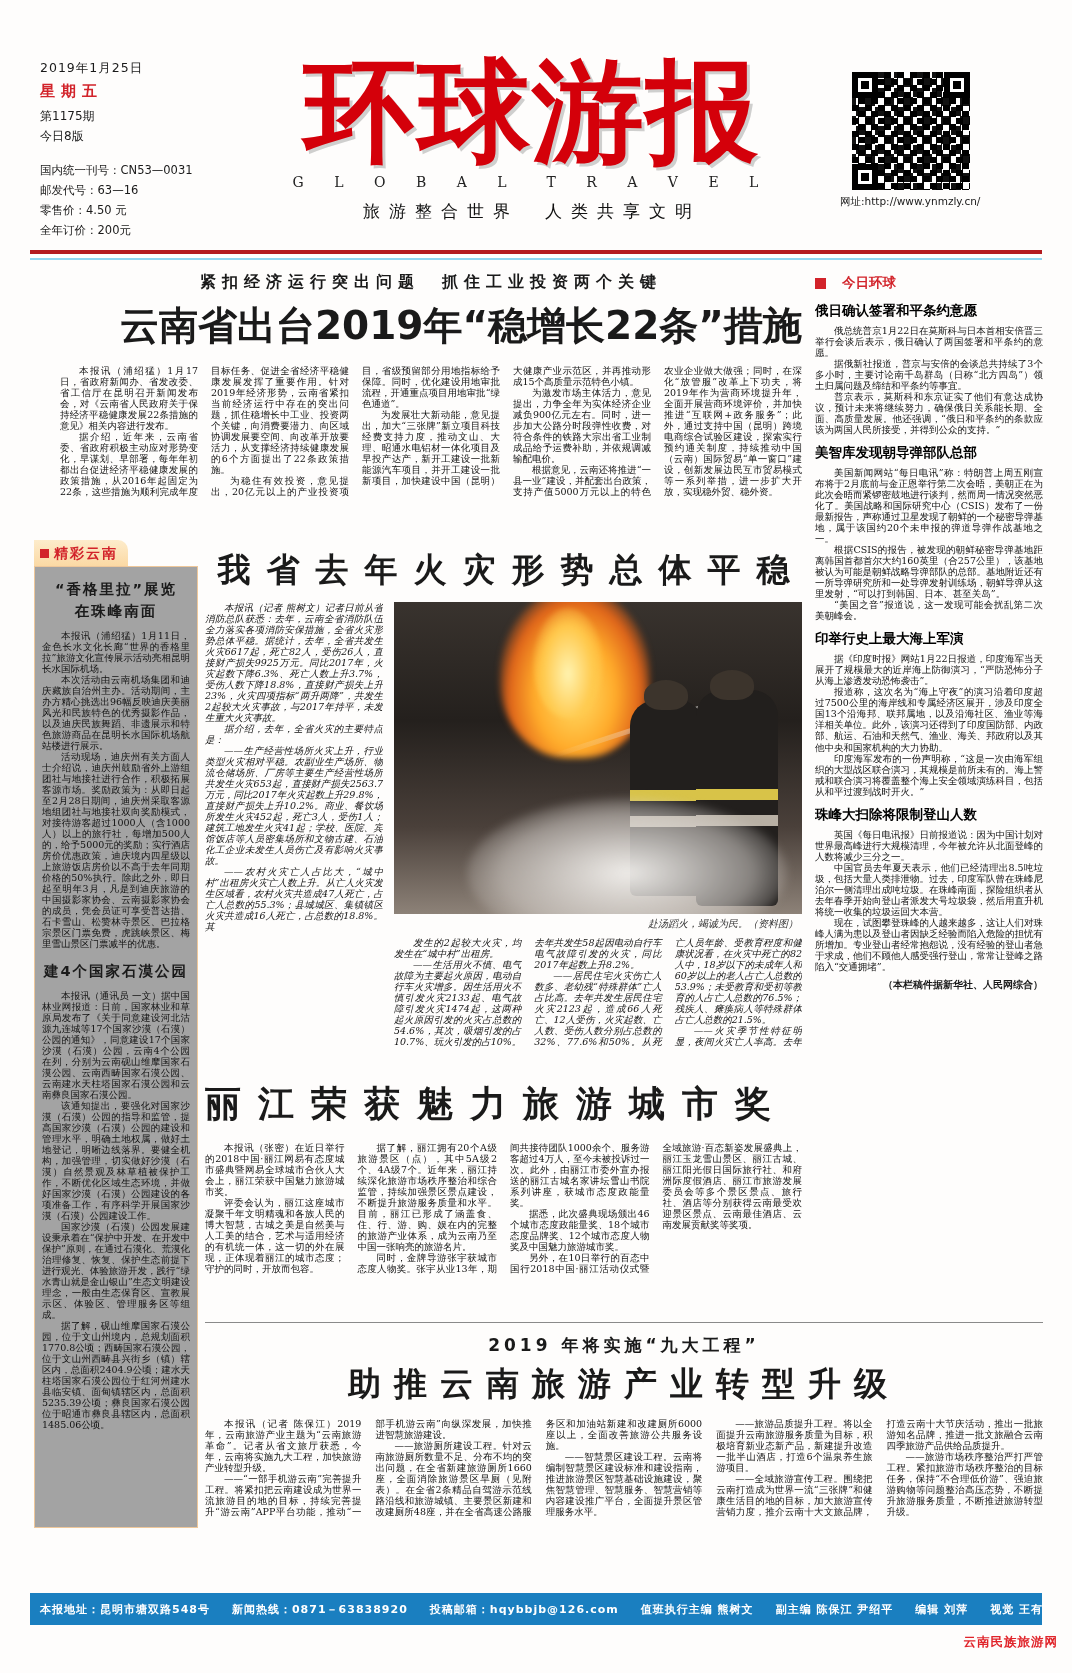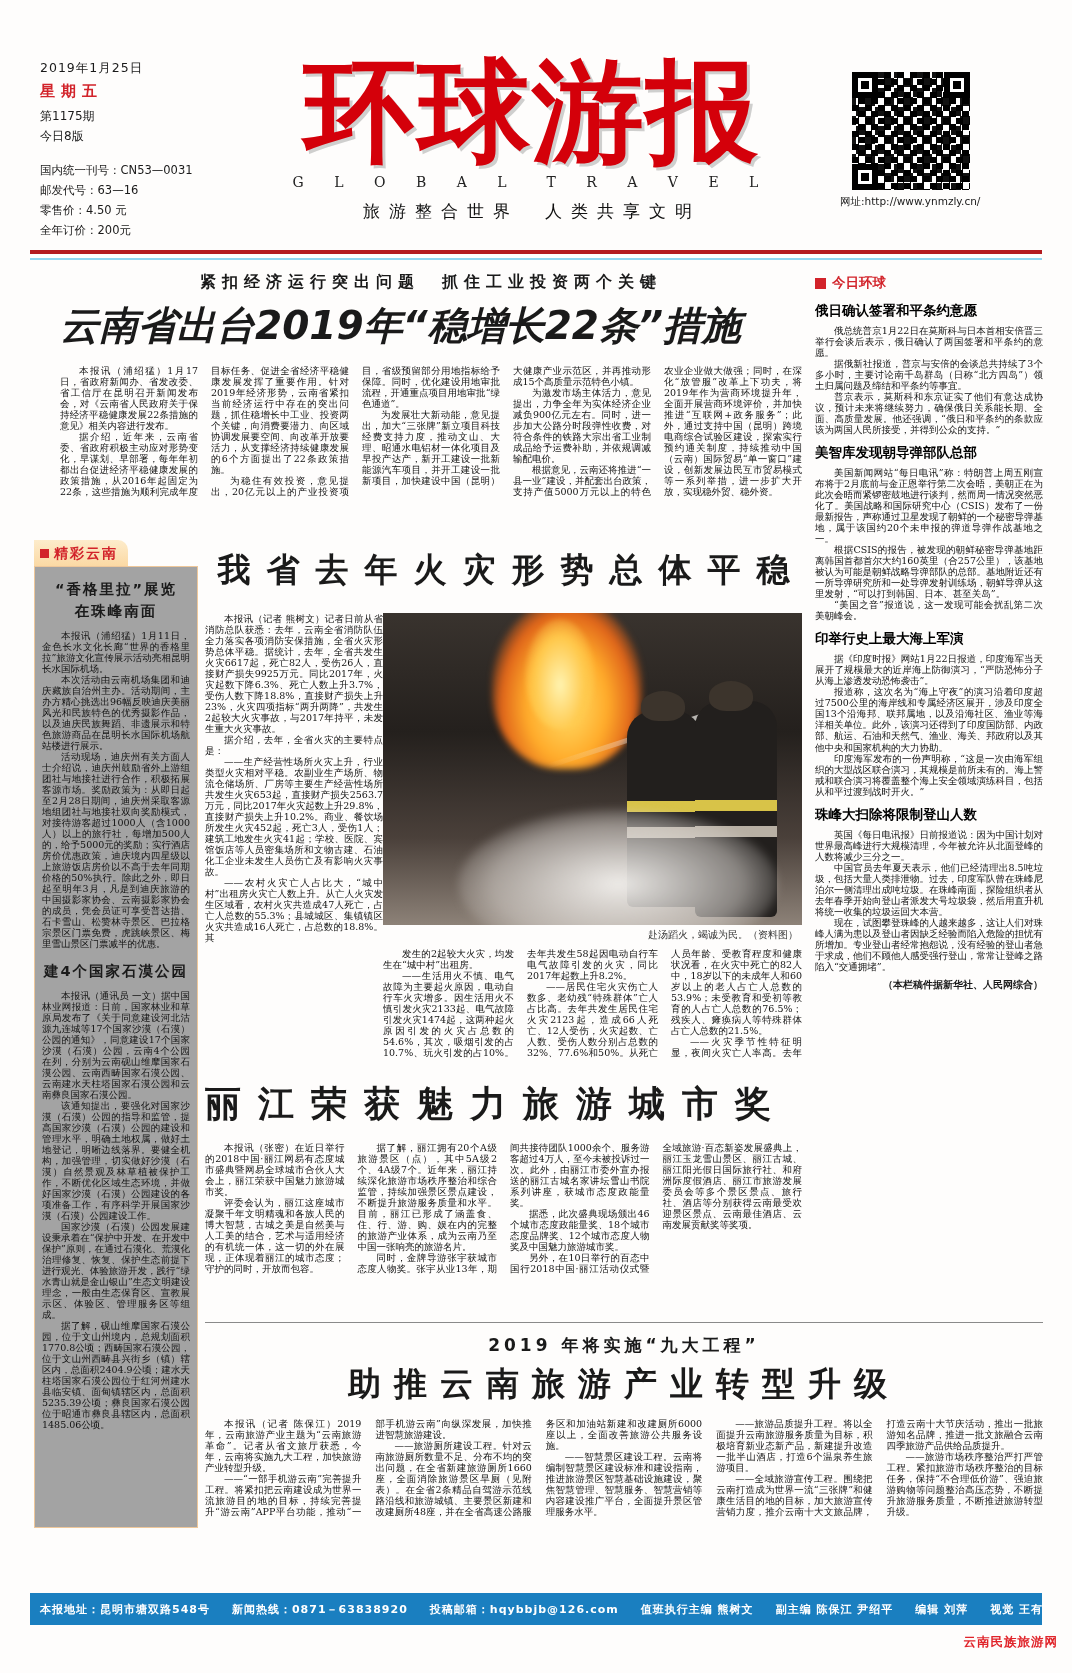--- a/index.html
+++ b/index.html
@@ -43,43 +43,43 @@
   .rule-red { position:absolute; left:30px; top:250px; width:1012px; height:4px; background:#b31a1f; }
   .rule-cyan { position:absolute; left:30px; top:258px; width:1012px; height:2px; background:#8fd4ef; }
 
   
   .body-text { font-size:9.5px; line-height:1.16; text-align:justify; color:#111; }
   .body-text p { text-indent:2em; }
 
   
   .lead { position:absolute; left:60px; top:272px; width:742px; height:260px; }
   .lead-kicker { text-align:center; font-family:"DejaVu Sans","Liberation Sans",sans-serif; font-weight:bold; font-size:16px; letter-spacing:6px; }
-  .lead-headline { text-align:left; font-family:"DejaVu Sans","Liberation Sans",sans-serif; font-weight:900; font-size:39px; letter-spacing:0; margin-top:6px; white-space:nowrap;font-style:italic; }
+  .lead-headline { text-align:right; font-family:"DejaVu Sans","Liberation Sans",sans-serif; font-weight:900; font-size:39px; letter-spacing:0; margin-top:6px; white-space:nowrap; }
   .lead-body { margin-top:12px; height:172px; overflow:hidden; column-count:5; column-gap:13px; }
 
   
   .world { position:absolute; left:815px; top:266px; width:228px; height:1046px; overflow:hidden; }
-  .sec-label { display:flex; align-items:center; gap:6px; font-family:"DejaVu Sans","Liberation Sans",sans-serif; font-weight:bold; color:#d2232a; font-size:13.5px; margin:8px 0 10px; }
+  .sec-label { display:flex; align-items:center; gap:16px; font-family:"DejaVu Sans","Liberation Sans",sans-serif; font-weight:bold; color:#d2232a; font-size:13.5px; margin:8px 0 10px; }
   .sq { width:11px; height:11px; background:#d2232a; display:inline-block; }
   .world-art-title { font-family:"DejaVu Sans","Liberation Sans",sans-serif; font-weight:bold; font-size:13.5px; margin:9px 0 5px; color:#000; }
   .world .body-text { font-size:9.5px; }
   .world-note { font-family:"DejaVu Sans","Liberation Sans",sans-serif; font-weight:bold; font-size:10px; text-align:right; margin-top:6px; }
 
   
   .sidebar { position:absolute; left:34px; top:540px; width:164px; height:1008px; }
   .sidebar-tab { display:inline-block; background:linear-gradient(#fdeccb,#fbd9a4); padding:3px 10px 3px 6px; border-radius:0 10px 0 0; }
   .sidebar-tab .lbl { color:#d2232a; font-weight:bold; font-size:14px; font-family:Liberation Mono, monospace; letter-spacing:2px; }
   .sidebar-box { border:1px solid #eec79a; background:#a3a3a3; padding:8px 7px; height:962px; overflow:hidden; }
   .sb-title { text-align:center; font-family:"DejaVu Sans","Liberation Sans",sans-serif; font-weight:bold; font-size:14.5px; line-height:1.5; letter-spacing:2px; margin:4px 0 7px; }
   .sidebar .body-text { font-size:9.5px; }
 
   
   .fire { position:absolute; left:205px; top:548px; width:597px; }
   .fire-headline { text-align:center; font-family:"DejaVu Sans","Liberation Sans",sans-serif; font-weight:900; font-size:33px; letter-spacing:16px; margin-right:-16px; white-space:nowrap; }
-  .fire-body { display:flex; margin-top:20px; }
+  .fire-body { display:flex; gap:11px; margin-top:9px;font-style:italic; }
   .fire-col1 { width:178px; height:442px; overflow:hidden; }
   .fire-right { flex:1; }
   .fire-photo { position:relative; height:312px; overflow:hidden; background:linear-gradient(180deg,#39332e 0%,#24201d 38%,#4a403a 72%,#8d8278 100%); }
   .flame { position:absolute; left:26%; top:-14px; width:150px; height:170px; border-radius:50% 50% 45% 45%;
     background:radial-gradient(ellipse at 50% 62%, #ffe06a 0%, #ffab2a 38%, #e0651a 62%, rgba(120,40,10,0) 78%);
     filter:blur(3px); }
   .flame2 { position:absolute; left:34%; top:6px; width:70px; height:110px; border-radius:50%;
     background:radial-gradient(ellipse at 50% 60%, #fff3b0 0%, #ffc94d 50%, rgba(255,140,30,0) 78%); filter:blur(2px); }
   .smoke { position:absolute; left:18%; bottom:-34px; width:320px; height:150px; border-radius:50%;
     background:radial-gradient(ellipse at 50% 50%, rgba(245,243,240,.95) 0%, rgba(220,215,210,.55) 55%, rgba(200,195,190,0) 78%); filter:blur(4px); }

